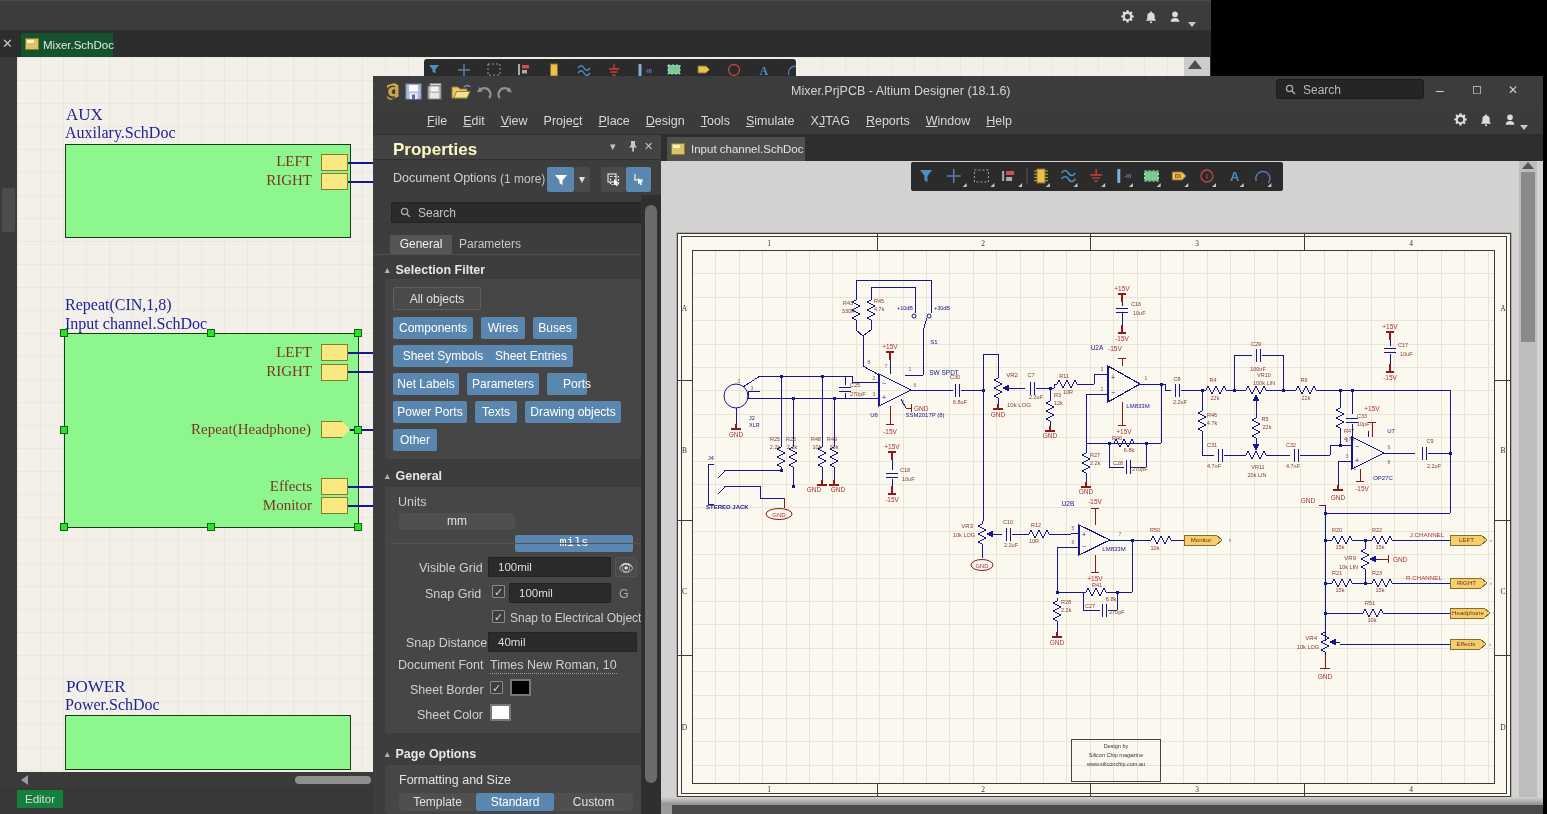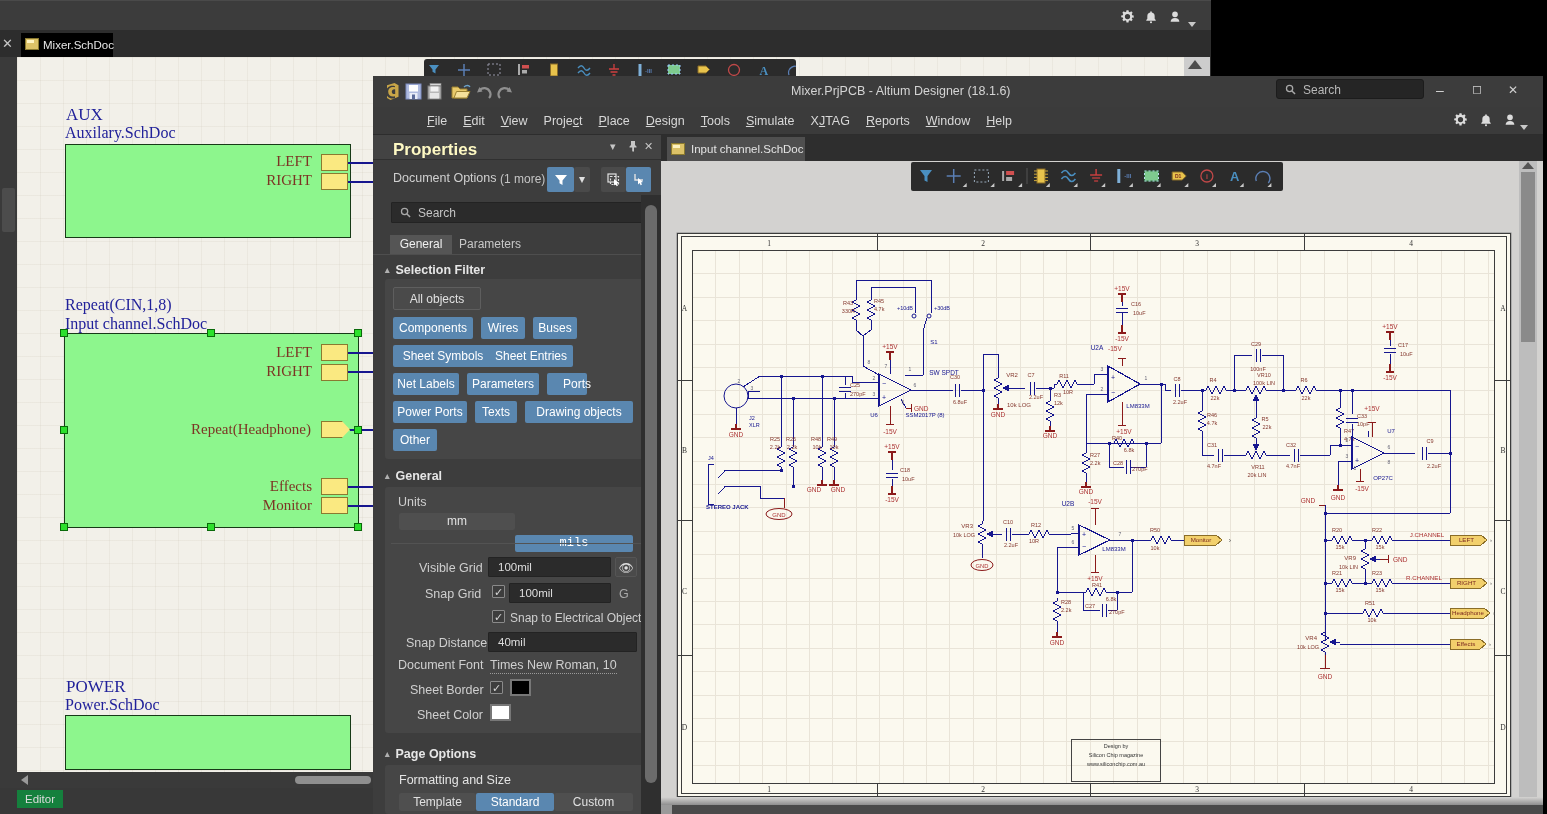--- a/index.html
+++ b/index.html
@@ -7,21 +7,21 @@
 body { font-family:"Liberation Sans", sans-serif; }
 #page { position:relative; width:1547px; height:814px; background:#000; }
 
 
 #bgwin { position:absolute; left:0; top:0; width:1211px; height:814px; background:#2d2d2d; }
 #bgmenu { position:absolute; left:0; top:0; width:1211px; height:30px; background:#3c3c3c; border-top:1px solid #4a4a4a; }
 .menuitem { display:inline-block; color:#d8d8d8; font-size:13px; padding:7px 7px 0 7px; }
 .menuitem2 { display:inline-block; color:#d8d8d8; font-size:12.5px; padding:7px 8px 0 8px; }
 .menuitem u { text-decoration:underline; text-underline-offset:2px; }
 #bgtabs { position:absolute; left:0; top:30px; width:1211px; height:27px; background:#2d2d2d; }
-#bgtab { position:absolute; left:21px; top:33px; width:92px; height:24px; background:#000000; color:#e6e6e6; font-size:11.5px; line-height:24px; }
+#bgtab { position:absolute; left:21px; top:33px; width:92px; height:24px; background:#14532d; color:#e6e6e6; font-size:11.5px; line-height:24px; }
 .docicon { position:absolute; left:4px; top:5px; width:14px; height:12px; background:#dcc268; border:1px solid #8a7a30; }
 .docicon:before { content:""; position:absolute; left:1px; top:1px; width:7px; height:3px; background:#fdf2c0; }
 #bgclose { position:absolute; left:2px; top:36px; color:#c8c8c8; font-size:13px; }
 #bgcanvas { position:absolute; left:17px; top:57px; width:1167px; height:733px; background:#f2f0e9;
   background-image:
    repeating-linear-gradient(to right, rgba(180,170,150,0.12) 0 1px, transparent 1px 23px),
    repeating-linear-gradient(to bottom, rgba(180,170,150,0.12) 0 1px, transparent 1px 23px);
 }
 #bgleftstrip { position:absolute; left:0; top:57px; width:17px; height:733px; background:#3a3a3a; }
 #bglefthandle { position:absolute; left:2px; top:188px; width:13px; height:44px; background:#4c4c4c; border-radius:2px; }
@@ -275,21 +275,21 @@
       <div class="bluebtn" style="left:20px;top:182px;width:80px;height:22px;line-height:22px;">Components</div>
       <div class="bluebtn" style="left:108px;top:182px;width:44px;height:22px;line-height:22px;">Wires</div>
       <div class="bluebtn" style="left:160px;top:182px;width:44px;height:22px;line-height:22px;">Buses</div>
       <div class="bluebtn" style="left:20px;top:210px;width:100px;height:22px;line-height:22px;">Sheet Symbols</div>
       <div class="bluebtn" style="left:116px;top:210px;width:84px;height:22px;line-height:22px;">Sheet Entries</div>
       <div class="bluebtn" style="left:20px;top:238px;width:66px;height:22px;line-height:22px;">Net Labels</div>
       <div class="bluebtn" style="left:94px;top:238px;width:72px;height:22px;line-height:22px;">Parameters</div>
       <div class="bluebtn" style="left:174px;top:238px;width:40px;height:22px;line-height:22px;padding-left:16px;">Ports</div>
       <div class="bluebtn" style="left:20px;top:266px;width:74px;height:22px;line-height:22px;">Power Ports</div>
       <div class="bluebtn" style="left:102px;top:266px;width:42px;height:22px;line-height:22px;">Texts</div>
-      <div class="bluebtn" style="left:152px;top:266px;width:108px;height:22px;line-height:22px;">Drawing objects</div>
+      <div class="bluebtn" style="left:152px;top:266px;width:96px;height:22px;line-height:22px;">Drawing objects</div>
       <div class="bluebtn" style="left:20px;top:294px;width:44px;height:22px;line-height:22px;">Other</div>
       <div class="sechead" style="left:12px;top:334px;">General</div>
       <div class="lbl" style="left:25px;top:360px;">Units</div>
       <div class="graybtn" style="left:26px;top:378px;width:116px;height:17px;line-height:17px;border:none;background:#4f4f4f;">mm</div>
       <div class="bluebtn" style="left:142px;top:400px;width:118px;height:17px;line-height:17px;font-family:Liberation Mono, monospace;">mils</div>
       <div style="position:absolute;left:18px;top:408px;width:250px;height:1px;background:#535353;"></div>
       <div class="lbl" style="left:46px;top:426px;">Visible Grid</div>
       <div class="field" style="left:115px;top:422px;width:123px;height:20px;">
           <span style="position:absolute;left:9px;top:3px;">100mil</span>
         </div>

